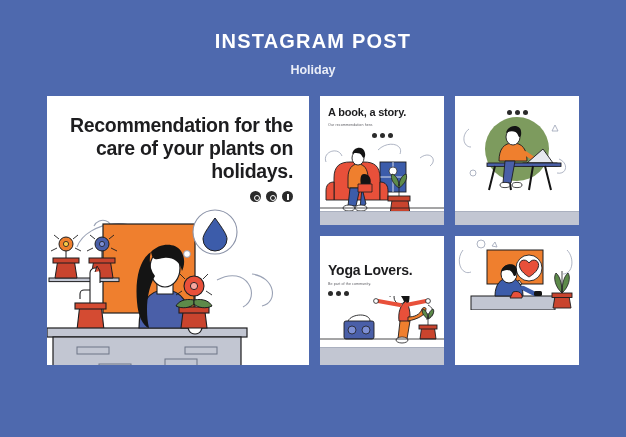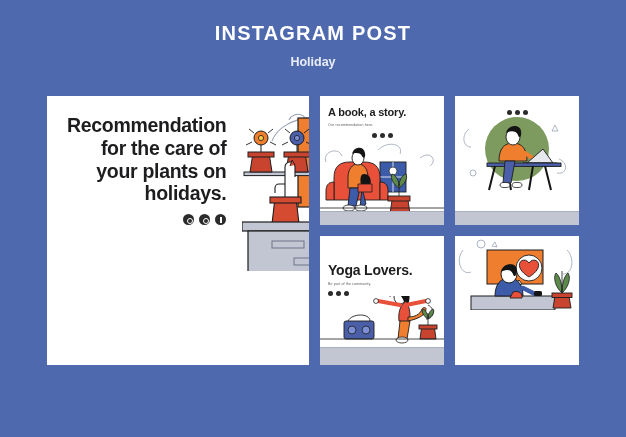--- a/index.html
+++ b/index.html
@@ -10,21 +10,21 @@
     background: #4e69ae;
     font-family: "Liberation Sans", sans-serif;
     overflow: hidden;
     position: relative;
   }
 
   
   .header {
     width: 100%;
     text-align: center;
-    padding-top: 22px;
+    padding-top: 30px;
   }
   .header-title {
     color: #ffffff;
     font-size: 20px;
     font-weight: bold;
     letter-spacing: 1.2px;
   }
   .header-subtitle {
     color: #e9edf7;
     font-size: 12.5px;
@@ -47,21 +47,21 @@
     background: #ffffff;
     position: relative;
     overflow: hidden;
   }
 
   
   .card-hero {
     width: 263px;
     height: 269px;
     display: flex;
-    flex-direction: row;
+    flex-direction: column;
   }
   .hero-copy {
     padding: 18px 16px 0 20px;
     text-align: right;
   }
   .hero-headline {
     font-size: 19.5px;
     line-height: 1.17;
     font-weight: bold;
     color: #1d1d1f;

